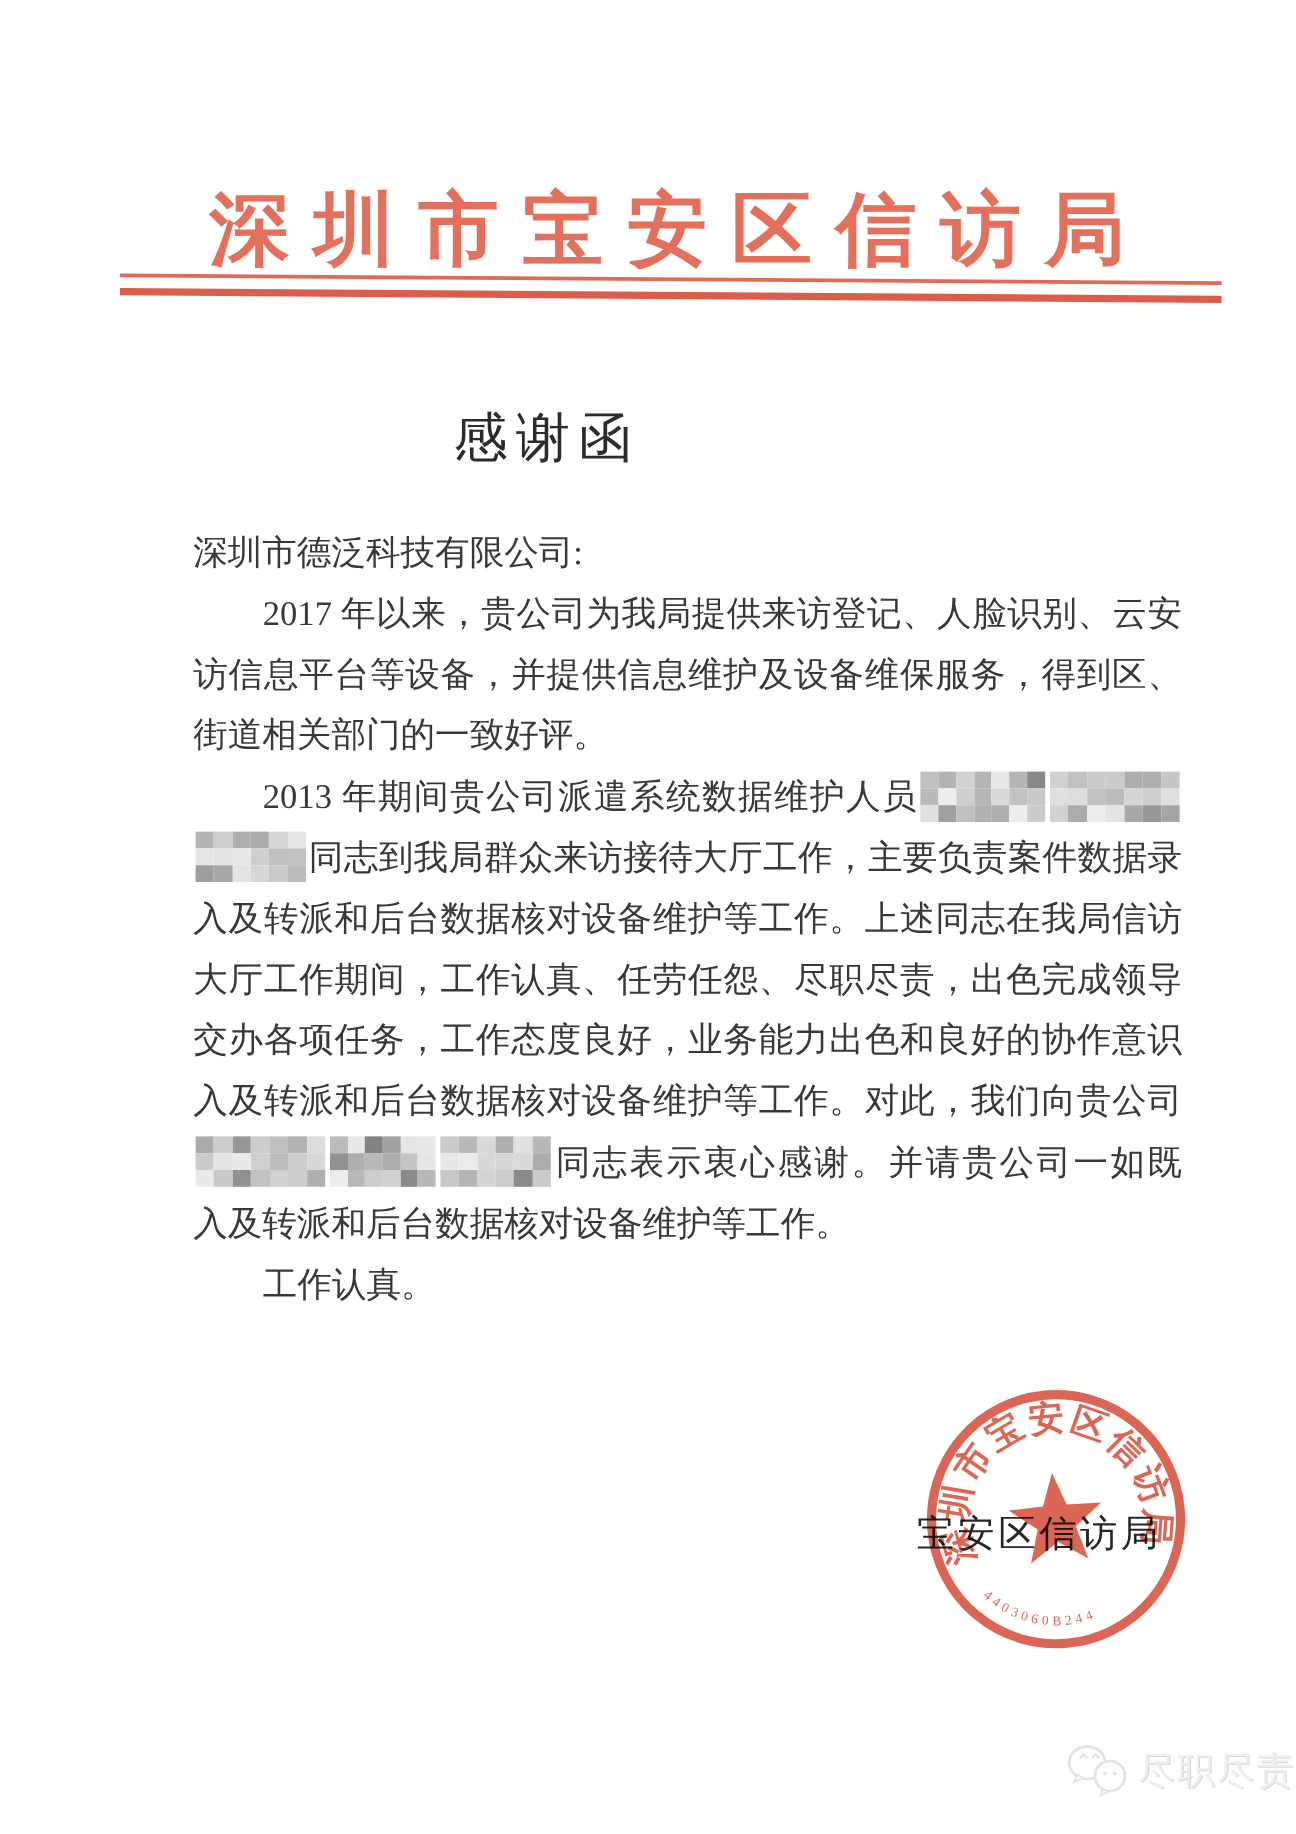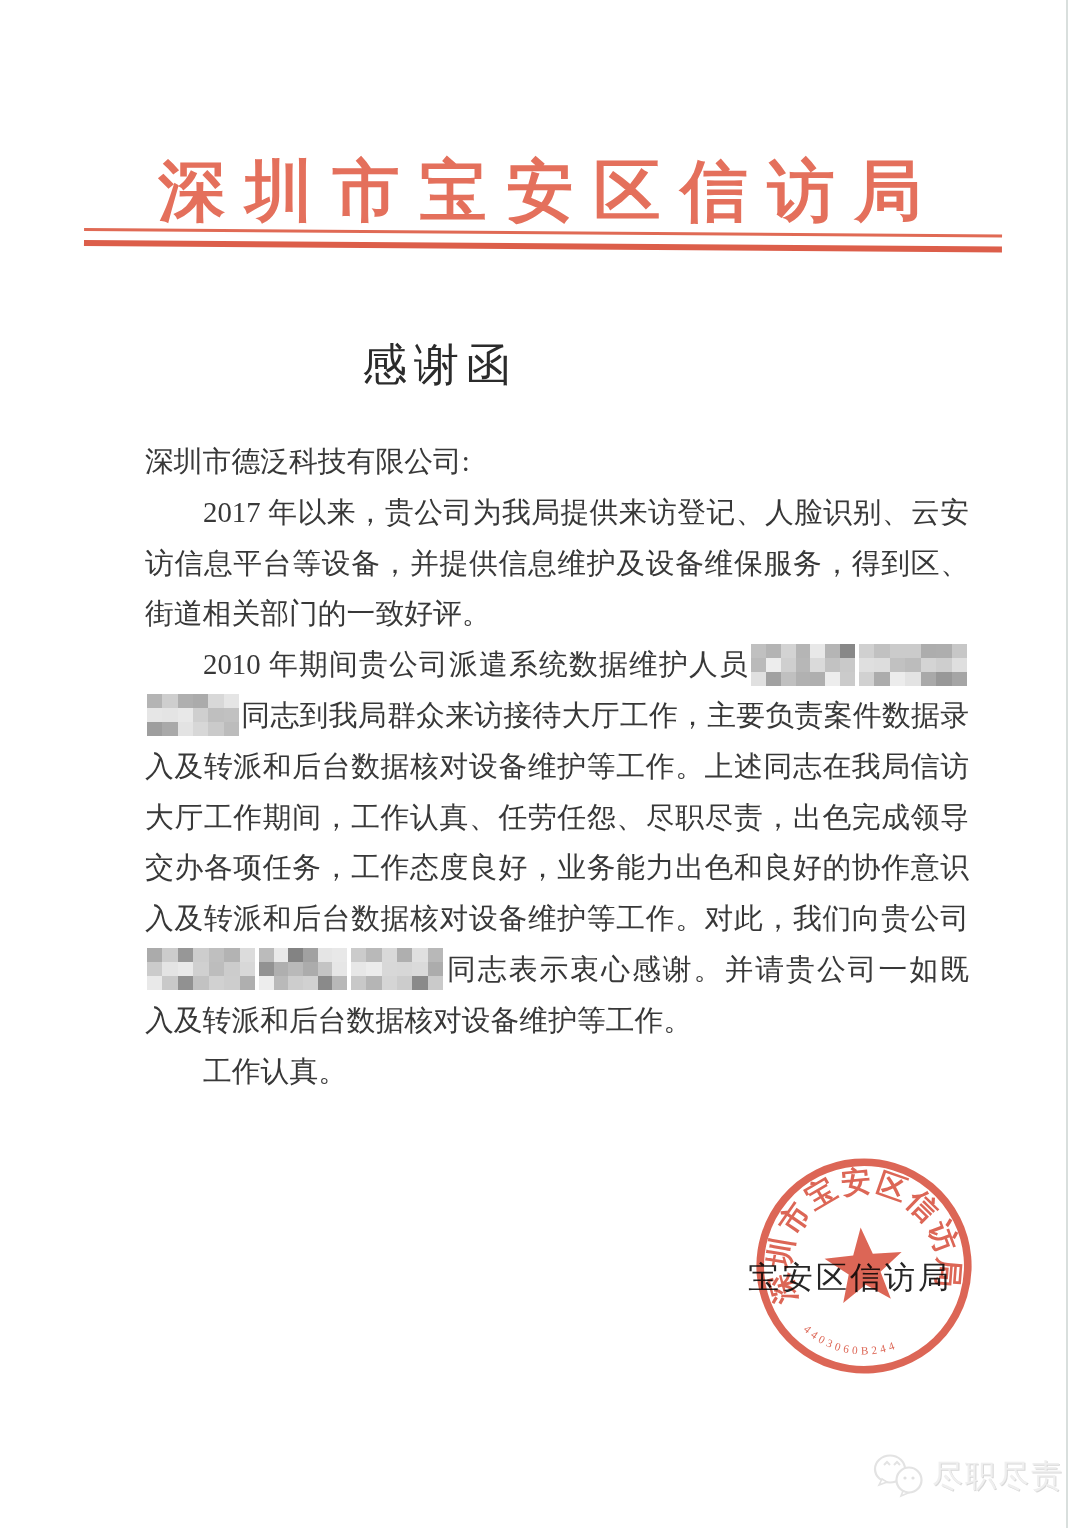--- a/index.html
+++ b/index.html
@@ -1,21 +1,21 @@
 <!DOCTYPE html>
 <html><head>
 <meta charset="utf-8">
 <style>
   html,body{margin:0;padding:0;}
   body{
     width:1080px;height:1528px;position:relative;overflow:hidden;
     background:#ffffff;
     font-family:"Liberation Serif","DejaVu Serif",serif;
   }
-  .page{position:absolute;inset:0;background:#ffffff;}
+  .page{position:absolute;inset:0;background:#ffffff;margin-left:16px;}
 
   
   .org-title{
     position:absolute;top:146px;left:0;width:1080px;
     text-align:center;
     font-size:67px;font-weight:700;
     letter-spacing:20px;padding-left:20px;box-sizing:border-box;
     color:#e4705c;
     white-space:nowrap;
   }
@@ -111,21 +111,21 @@
     <div class="rule-thick"></div>
   </div>
 
   <div class="doc-title">感谢函</div>
 
   <div class="body-text">
     <div class="line"><span>深圳市德泛科技有限公司:</span></div>
     <div class="line jfy ind"><span>2017 年以来，贵公司为我局提供来访登记、人脸识别、云安</span></div>
     <div class="line jfy"><span>访信息平台等设备，并提供信息维护及设备维保服务，得到区、</span></div>
     <div class="line"><span>街道相关部门的一致好评。</span></div>
-    <div class="line jfy ind"><span>2010 年期间贵公司派遣系统数据维护人员</span><span class="mosaic" style="width: 104px; grid-template-columns: repeat(7, 1fr); grid-template-rows: repeat(3, 1fr);">
+    <div class="line jfy ind"><span>2013 年期间贵公司派遣系统数据维护人员</span><span class="mosaic" style="width: 104px; grid-template-columns: repeat(7, 1fr); grid-template-rows: repeat(3, 1fr);">
           <i style="background: rgb(192, 192, 192);"></i>
           <i style="background: rgb(180, 180, 180);"></i>
           <i style="background: rgb(211, 211, 211);"></i>
           <i style="background: rgb(181, 181, 181);"></i>
           <i style="background: rgb(232, 232, 232);"></i>
           <i style="background: rgb(181, 181, 181);"></i>
           <i style="background: rgb(136, 136, 136);"></i>
           <i style="background: rgb(186, 186, 186);"></i>
           <i style="background: rgb(237, 237, 237);"></i>
           <i style="background: rgb(207, 207, 207);"></i>

